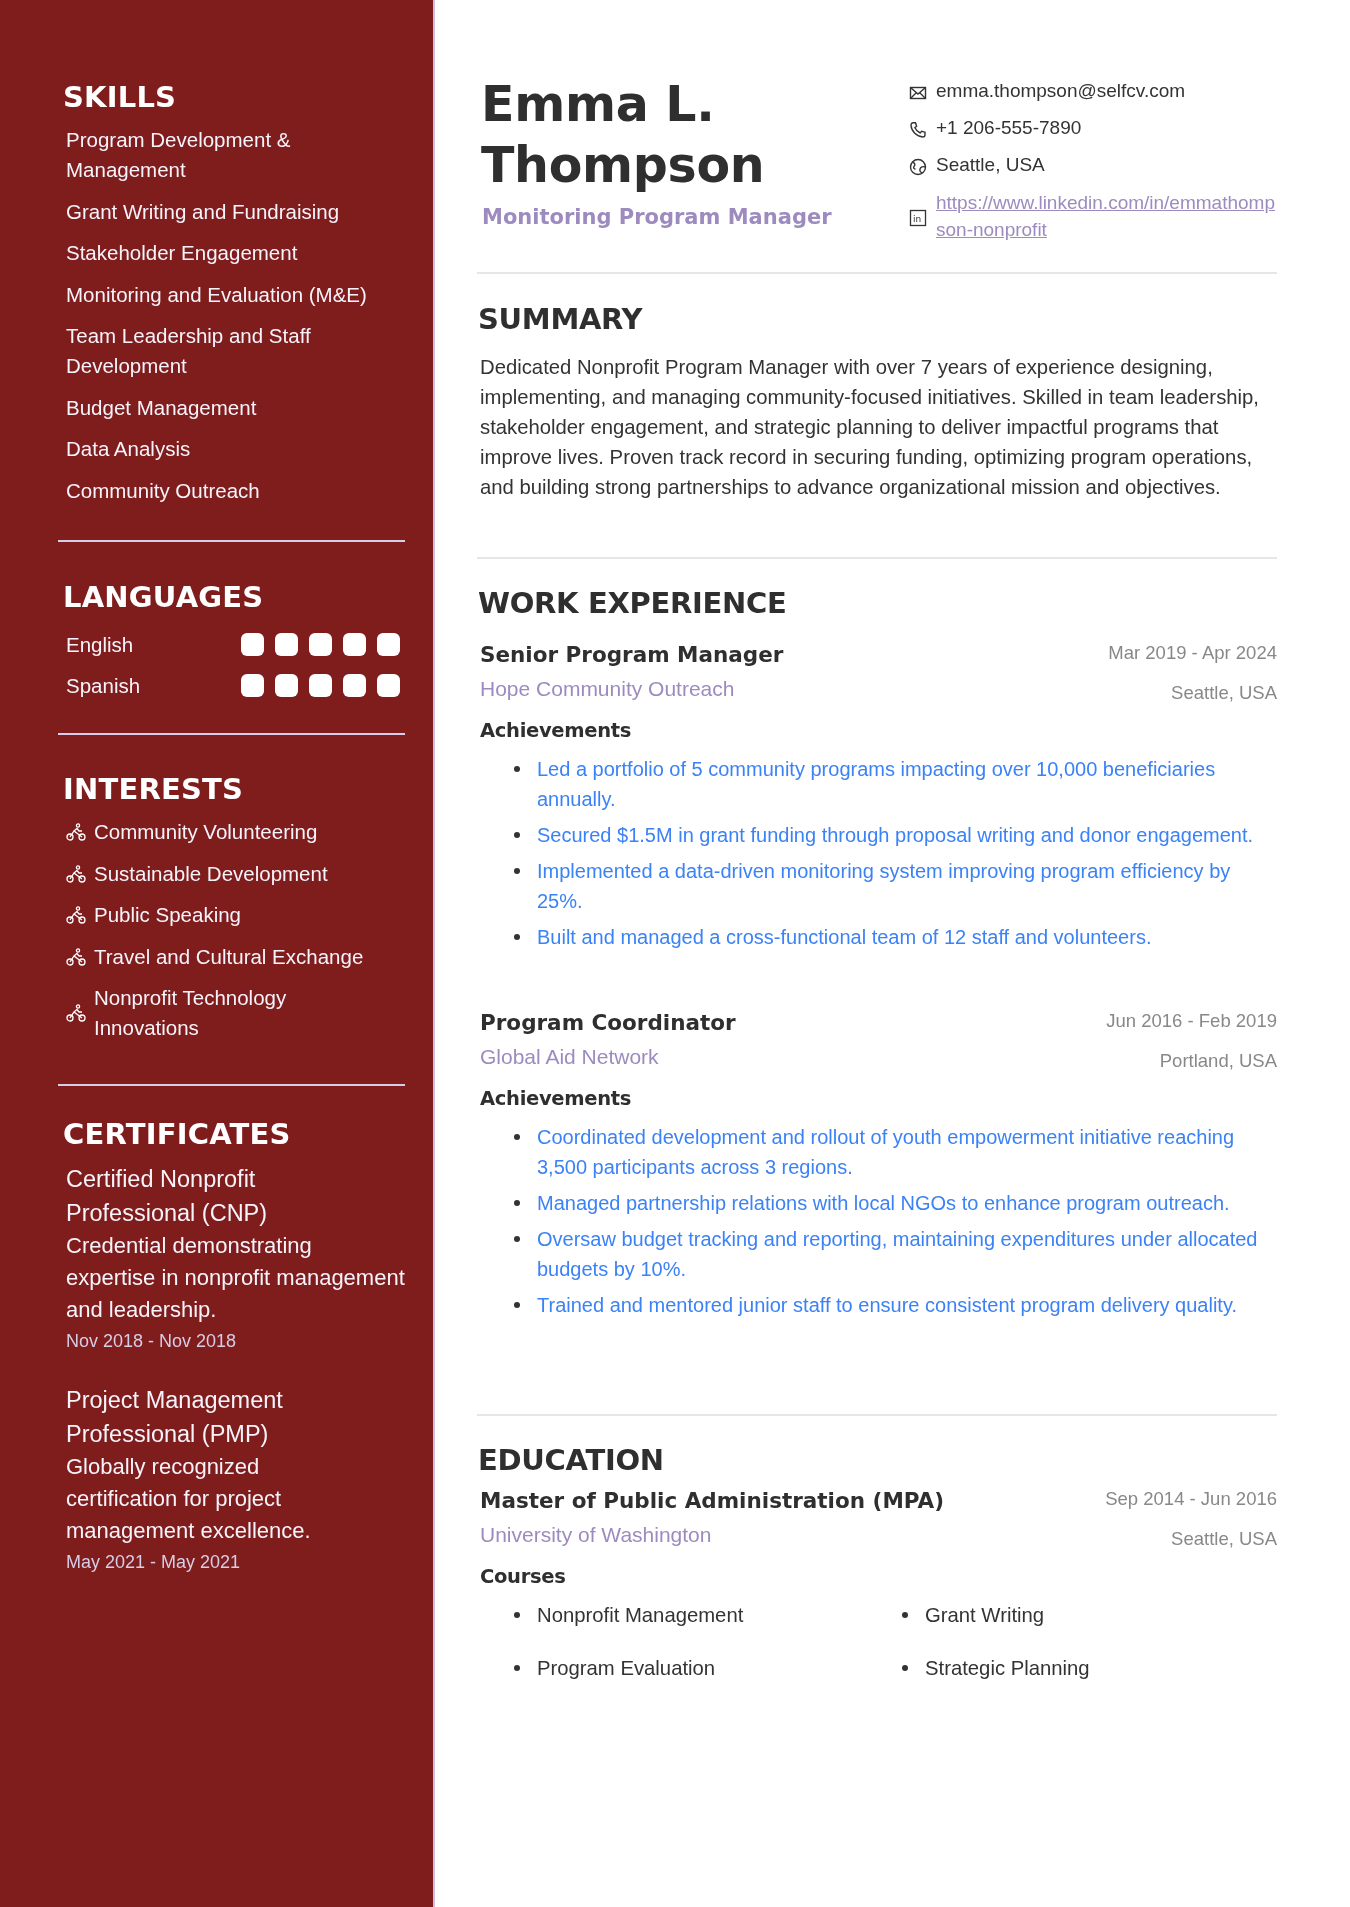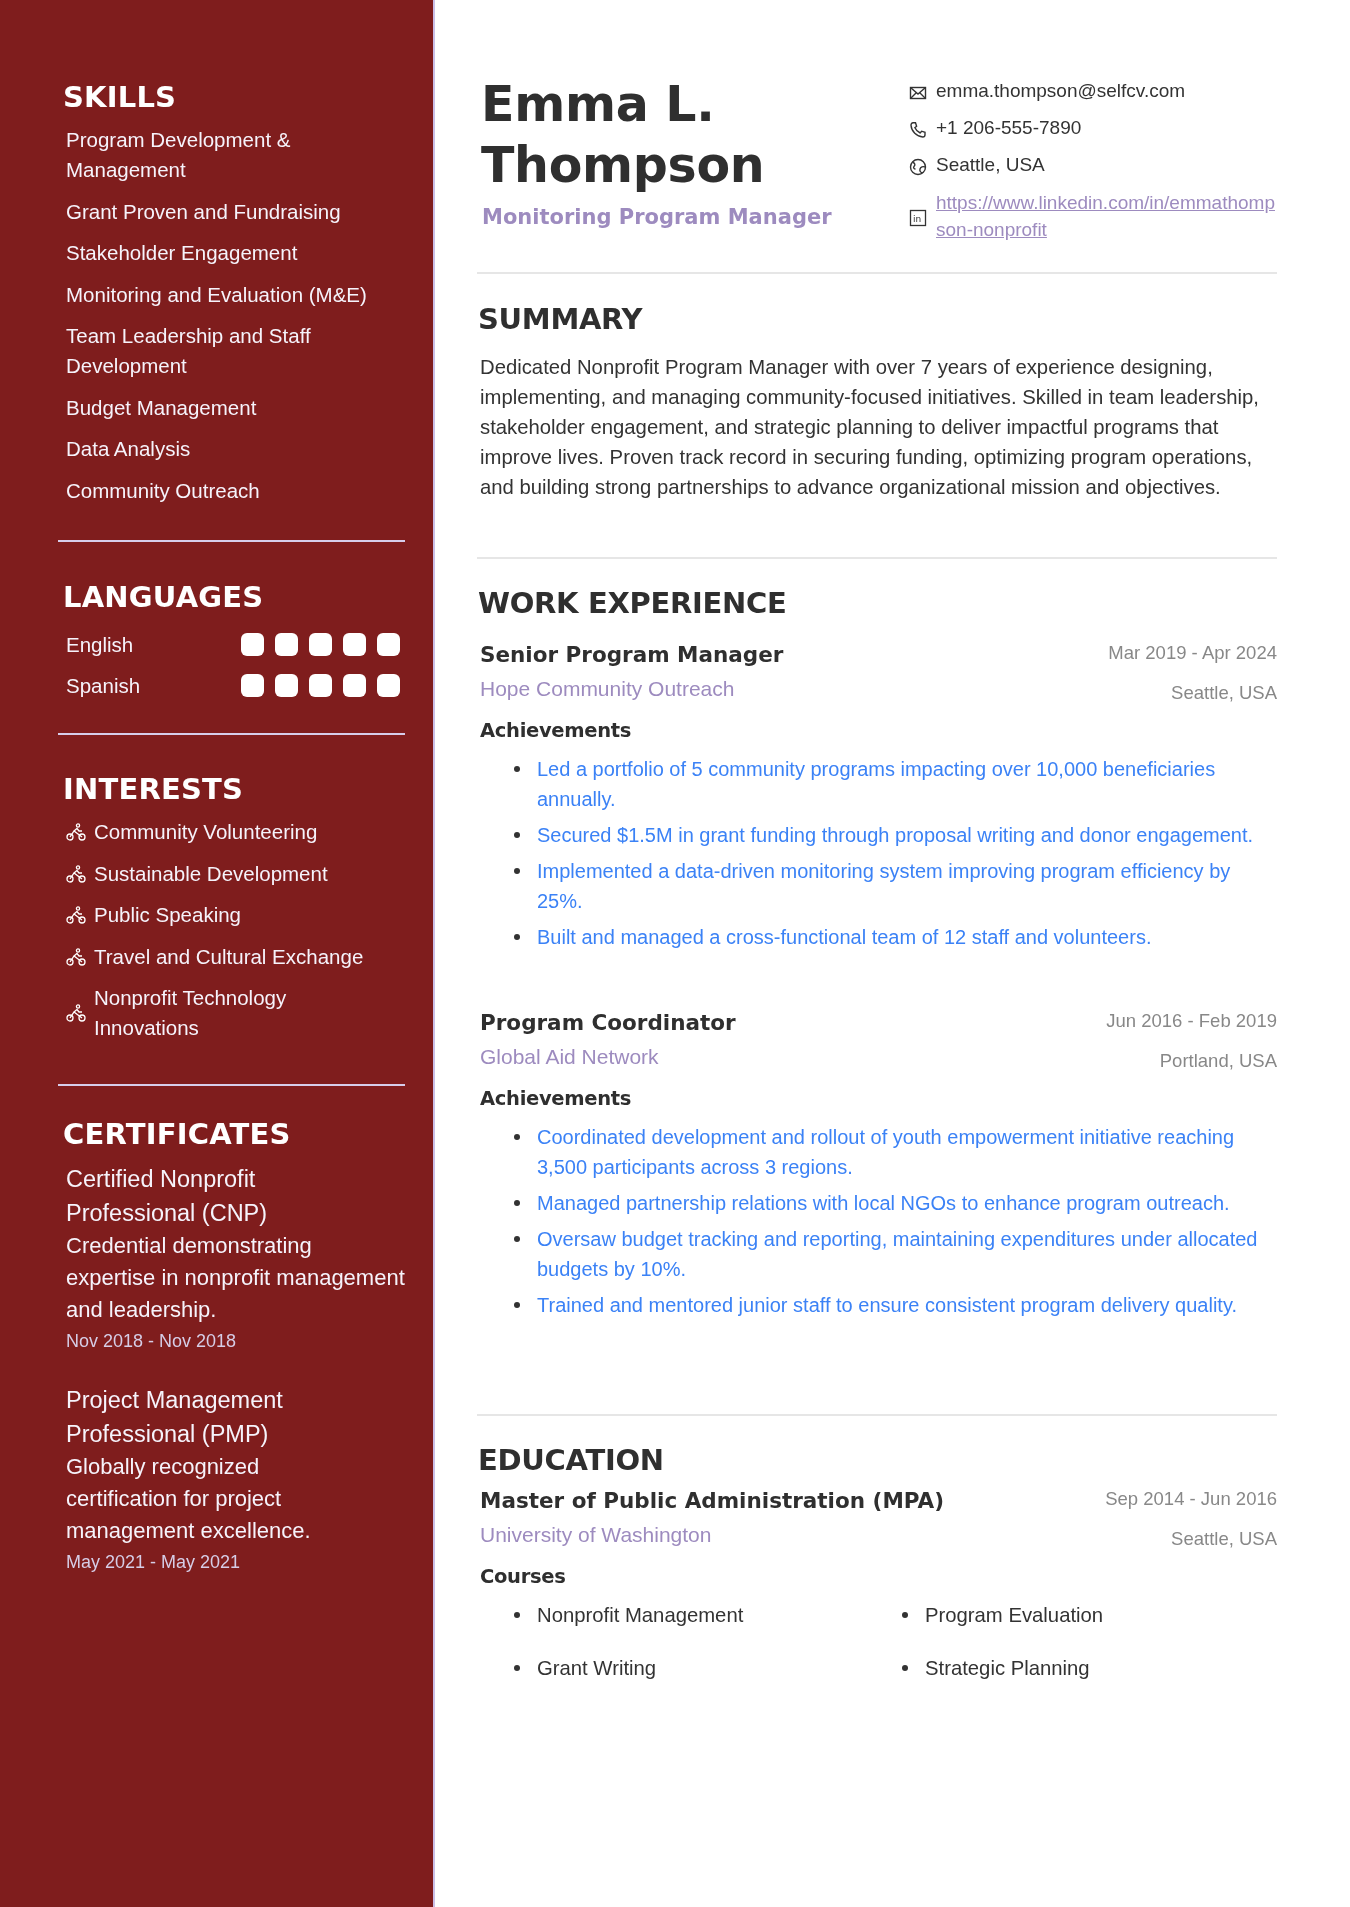--- a/index.html
+++ b/index.html
@@ -79,21 +79,21 @@
 </style>
 </head>
 <body>
 
 <aside class="sidebar">
 
   <section class="side-section" style="top:80px;">
     <h2 class="side-title">SKILLS</h2>
     <ul class="side-list">
       <li>Program Development &amp; Management</li>
-      <li>Grant Proven and Fundraising</li>
+      <li>Grant Writing and Fundraising</li>
       <li>Stakeholder Engagement</li>
       <li>Monitoring and Evaluation (M&amp;E)</li>
       <li>Team Leadership and Staff Development</li>
       <li>Budget Management</li>
       <li>Data Analysis</li>
       <li>Community Outreach</li>
     </ul>
   </section>
   <div class="side-divider" style="top:540px;"></div>
 
@@ -276,18 +276,18 @@
   <div class="entry" style="top:1486px;">
     <div class="entry-head">
       <div class="entry-role">Master of Public Administration (MPA)</div>
       <div class="entry-org">University of Washington</div>
       <div class="entry-date">Sep 2014 - Jun 2016</div>
       <div class="entry-loc">Seattle, USA</div>
     </div>
     <div class="entry-sub">Courses</div>
     <div class="courses">
       <div class="course">Nonprofit Management</div>
+      <div class="course">Grant Writing</div>
       <div class="course">Program Evaluation</div>
-      <div class="course">Grant Writing</div>
       <div class="course">Strategic Planning</div>
     </div>
   </div>
 </main>
 
 </body></html>

